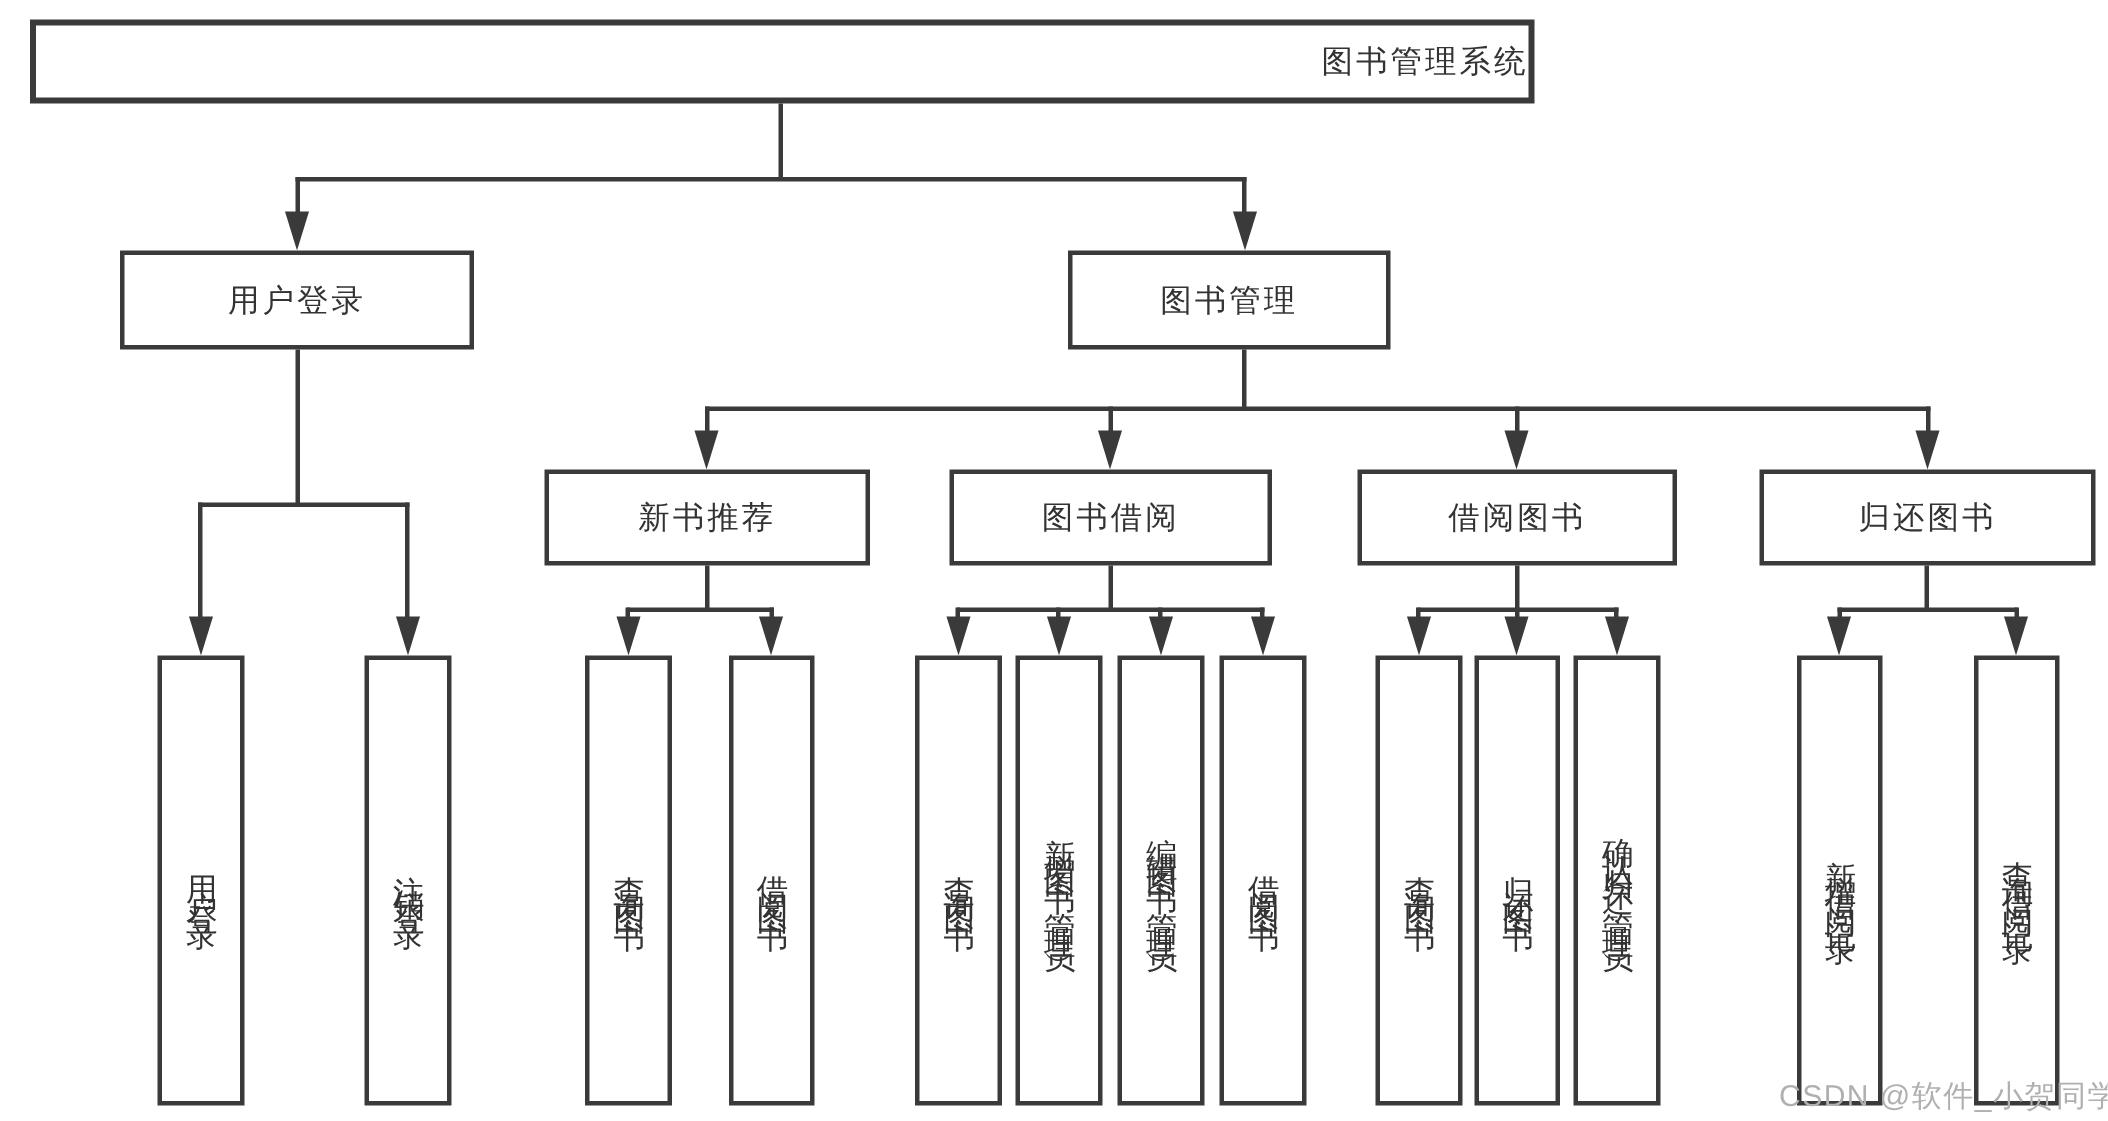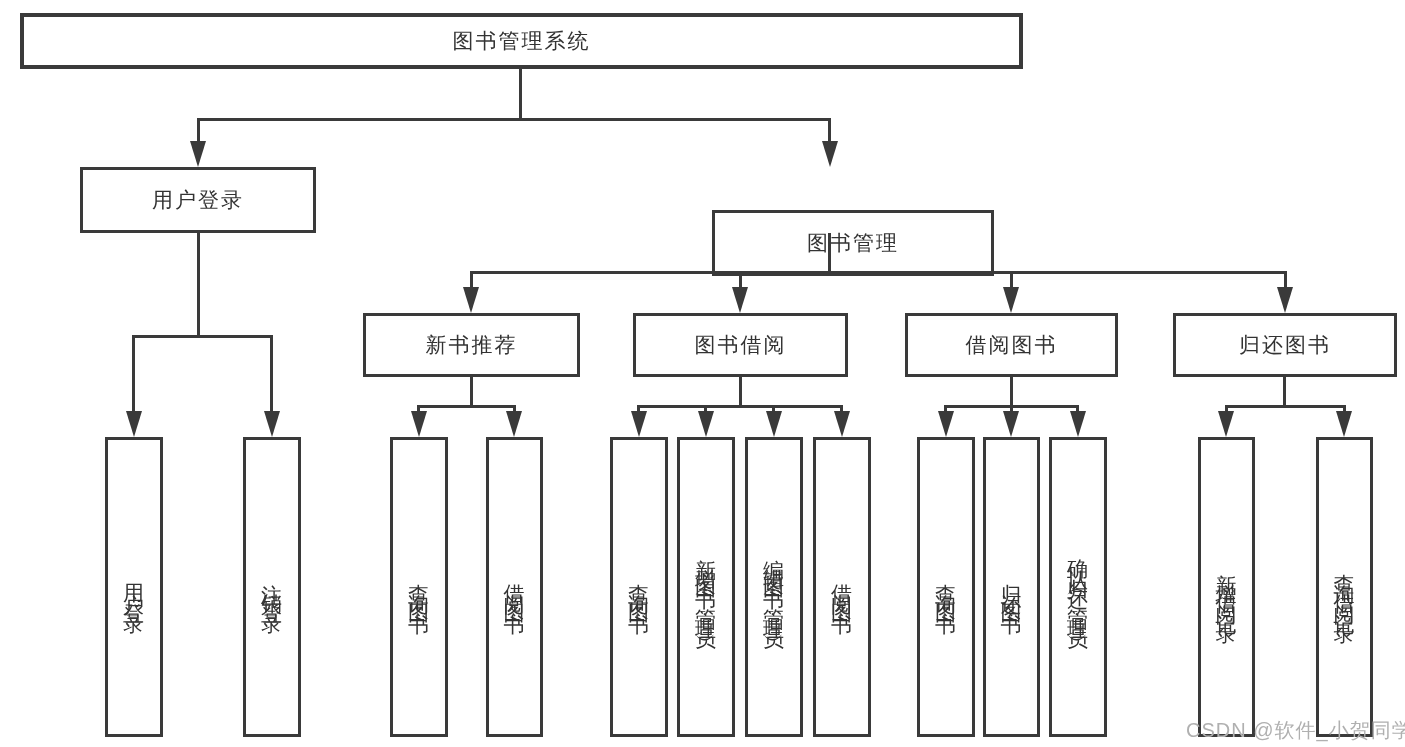--- a/index.html
+++ b/index.html
@@ -22,21 +22,21 @@
   }
   .box {
     position: absolute;
     box-sizing: border-box;
     background: #fff;
     border: 3px solid var(--line);
     display: flex;
     align-items: center;
     justify-content: center;
   }
-  .box.root { border-width: 4px; }
+  .box.root { border-width: 4px; justify-content: flex-end; }
   .hlabel {
     font-size: 21px;
     color: var(--text);
     letter-spacing: 2px;
     white-space: nowrap;
   }
   .vlabel {
     writing-mode: vertical-rl;
     text-orientation: mixed;
     font-size: 21px;
@@ -79,21 +79,21 @@
   <div class="line" style="left:519px; top:69px; width:3px; height:51px;"></div>
   <div class="line" style="left:197px; top:118px; width:634px; height:3px;"></div>
   <div class="line" style="left:197px; top:118px; width:3px; height:32px;"></div>
   <div class="arrow" style="left:190px; top:141px;"></div>
   <div class="line" style="left:828px; top:118px; width:3px; height:32px;"></div>
   <div class="arrow" style="left:822px; top:141px;"></div>
 
   <div class="box" style="left:80px; top:167px; width:236px; height:66px;">
     <span class="hlabel">用户登录</span>
   </div>
-  <div class="box" style="left:712px; top:167px; width:282px; height:66px;margin-top:43px;">
+  <div class="box" style="left:712px; top:167px; width:215px; height:66px;">
     <span class="hlabel">图书管理</span>
   </div>
 
   <div class="line" style="left:197px; top:233px; width:3px; height:104px;"></div>
   <div class="line" style="left:132px; top:335px; width:141px; height:3px;"></div>
   <div class="line" style="left:132px; top:335px; width:3px; height:80px;"></div>
   <div class="arrow" style="left:126px; top:411px;"></div>
   <div class="line" style="left:270px; top:335px; width:3px; height:80px;"></div>
   <div class="arrow" style="left:264px; top:411px;"></div>
 

